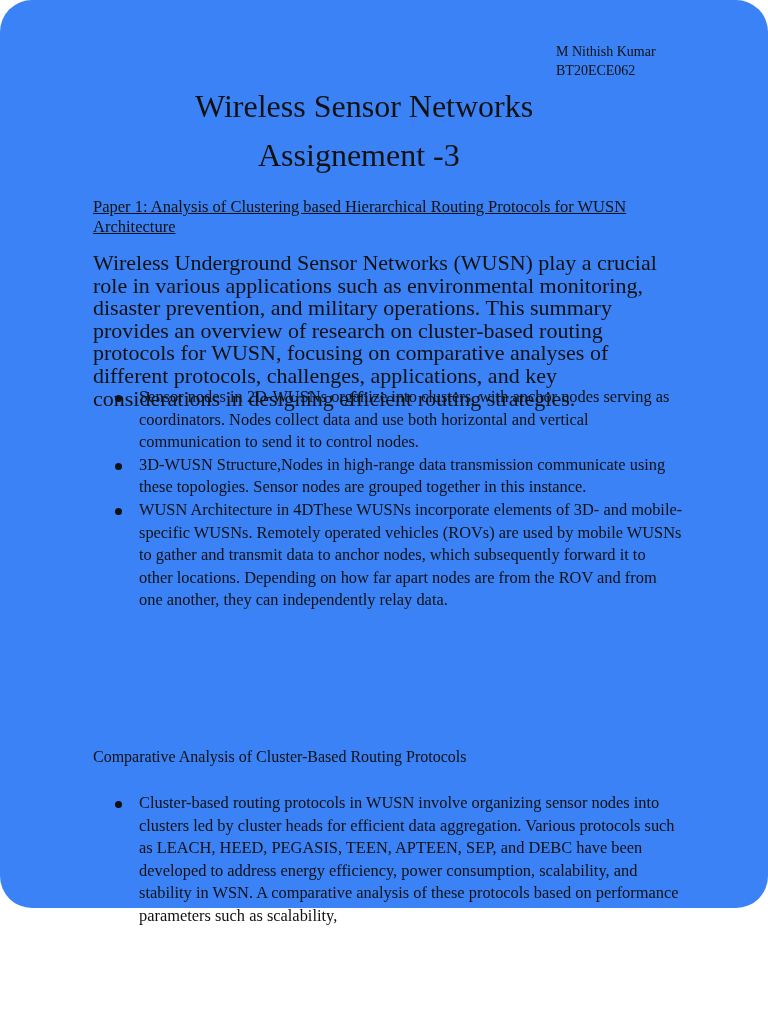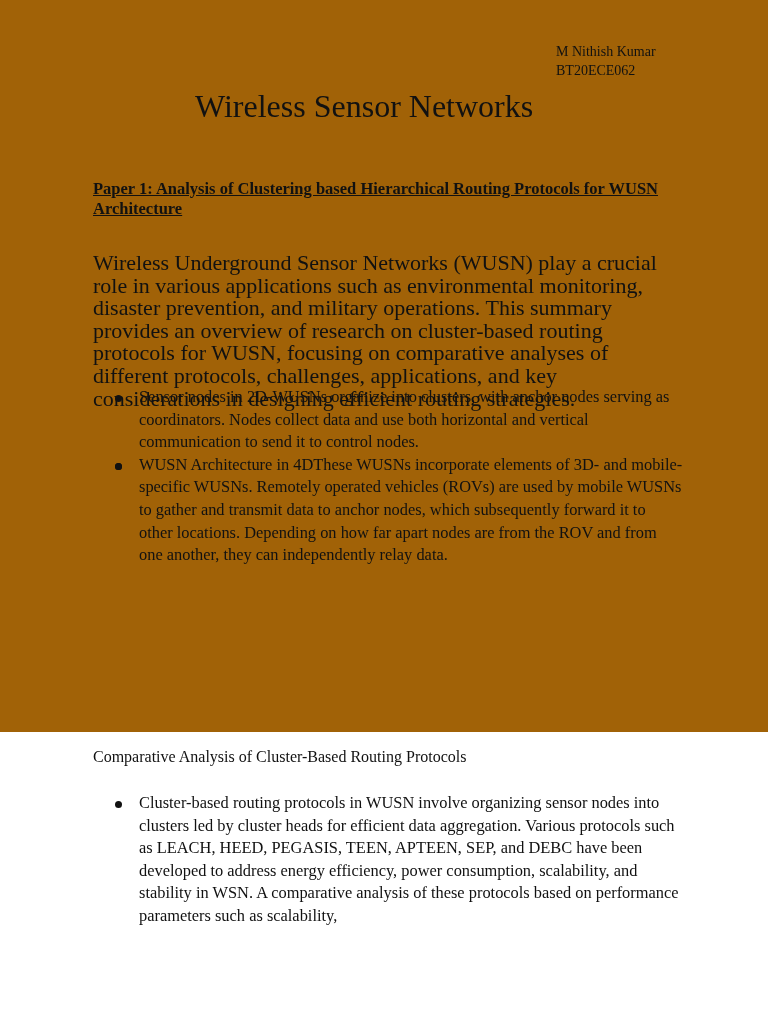--- a/index.html
+++ b/index.html
@@ -1,33 +1,33 @@
 <!DOCTYPE html>
 <html><head>
   <meta charset="utf-8">
   <style>
     html, body { margin: 0; padding: 0; background: #ffffff; }
     body {
       width: 768px; height: 1024px; overflow: hidden; position: relative;
       font-family: "Liberation Serif", "DejaVu Serif", serif;
       color: #111111;
     }
-    .page { position: absolute; left: 0; top: 0; width: 768px; height: 732px; background: #a16207; }
+    .page { position: absolute; left: 0; top: 0; width: 768px; height: 908px; background: #3b82f6; border-radius: 32px; }
     .author-block {
       position: absolute; left: 556px; top: 42px;
       font-size: 14px; line-height: 19px;
     }
     .title-line {
       position: absolute; font-size: 32px; line-height: 38px; white-space: nowrap;
     }
     .title1 { left: 195px; top: 87px; }
     .title2 { left: 258px; top: 136px; }
     .paper-heading {
-      position: absolute; left: 93px; top: 179px; width: 590px;
-      font-size: 16.5px; line-height: 20px; font-weight: bold; text-decoration: underline;
+      position: absolute; left: 93px; top: 197px; width: 590px;
+      font-size: 16.5px; line-height: 20px; font-weight: normal; text-decoration: underline;
     }
     .body-text {
       position: absolute; left: 93px; width: 590px;
       font-size: 22px; line-height: 22.6px;
     }
     .intro { top: 252px; }
     ul.bullets {
       position: absolute; left: 93px; width: 590px; margin: 0; padding: 0; list-style: none;
       font-size: 16.4px; line-height: 22.6px;
     }
@@ -47,32 +47,34 @@
 <body>
 
 <div class="page">
 
   <div class="author-block">
     <div>M Nithish Kumar</div>
     <div>BT20ECE062</div>
   </div>
 
   <div class="title-line title1">Wireless Sensor Networks</div>
+  <div class="title-line title2">Assignement -3</div>
 
   <div class="paper-heading">Paper 1: Analysis of Clustering based Hierarchical Routing Protocols for WUSN Architecture</div>
 
   <div class="body-text intro">Wireless Underground Sensor Networks (WUSN) play a crucial role in various applications such as environmental monitoring, disaster prevention, and military operations. This summary provides an overview of research on cluster-based routing protocols for WUSN, focusing on comparative analyses of different protocols, challenges, applications, and key considerations in designing efficient routing strategies.</div>
 
   <ul class="bullets list1">
     <li>
       <span class="dot"></span>
       <span>Sensor nodes in 2D-WUSNs organize into clusters, with anchor nodes serving as coordinators. Nodes collect data and use both horizontal and vertical communication to send it to control nodes.</span>
     </li>
     <li>
       <span class="dot"></span>
+      <span>3D-WUSN Structure,Nodes in high-range data transmission communicate using these topologies. Sensor nodes are grouped together in this instance.</span>
     </li>
     <li>
       <span class="dot"></span>
       <span>WUSN Architecture in 4DThese WUSNs incorporate elements of 3D- and mobile-specific WUSNs. Remotely operated vehicles (ROVs) are used by mobile WUSNs to gather and transmit data to anchor nodes, which subsequently forward it to other locations. Depending on how far apart nodes are from the ROV and from one another, they can independently relay data.</span>
     </li>
   </ul>
 
   <div class="section-heading">Comparative Analysis of Cluster-Based Routing Protocols</div>
 
   <ul class="bullets list2">

